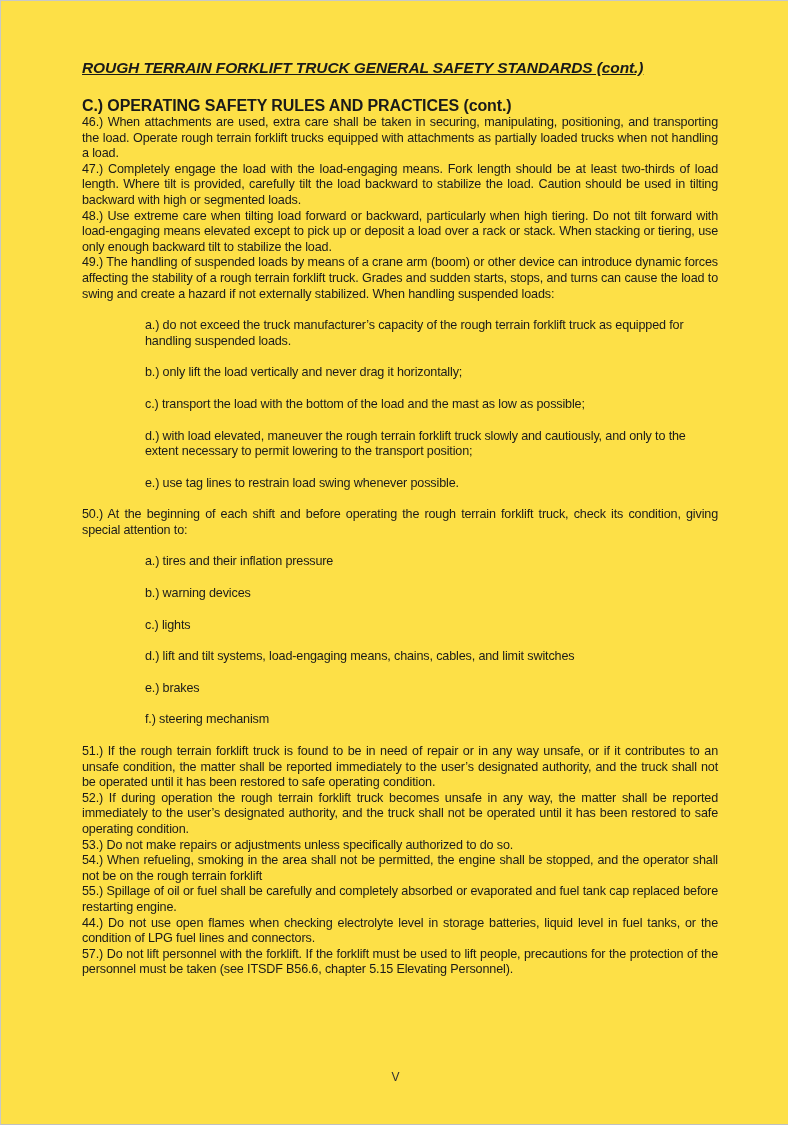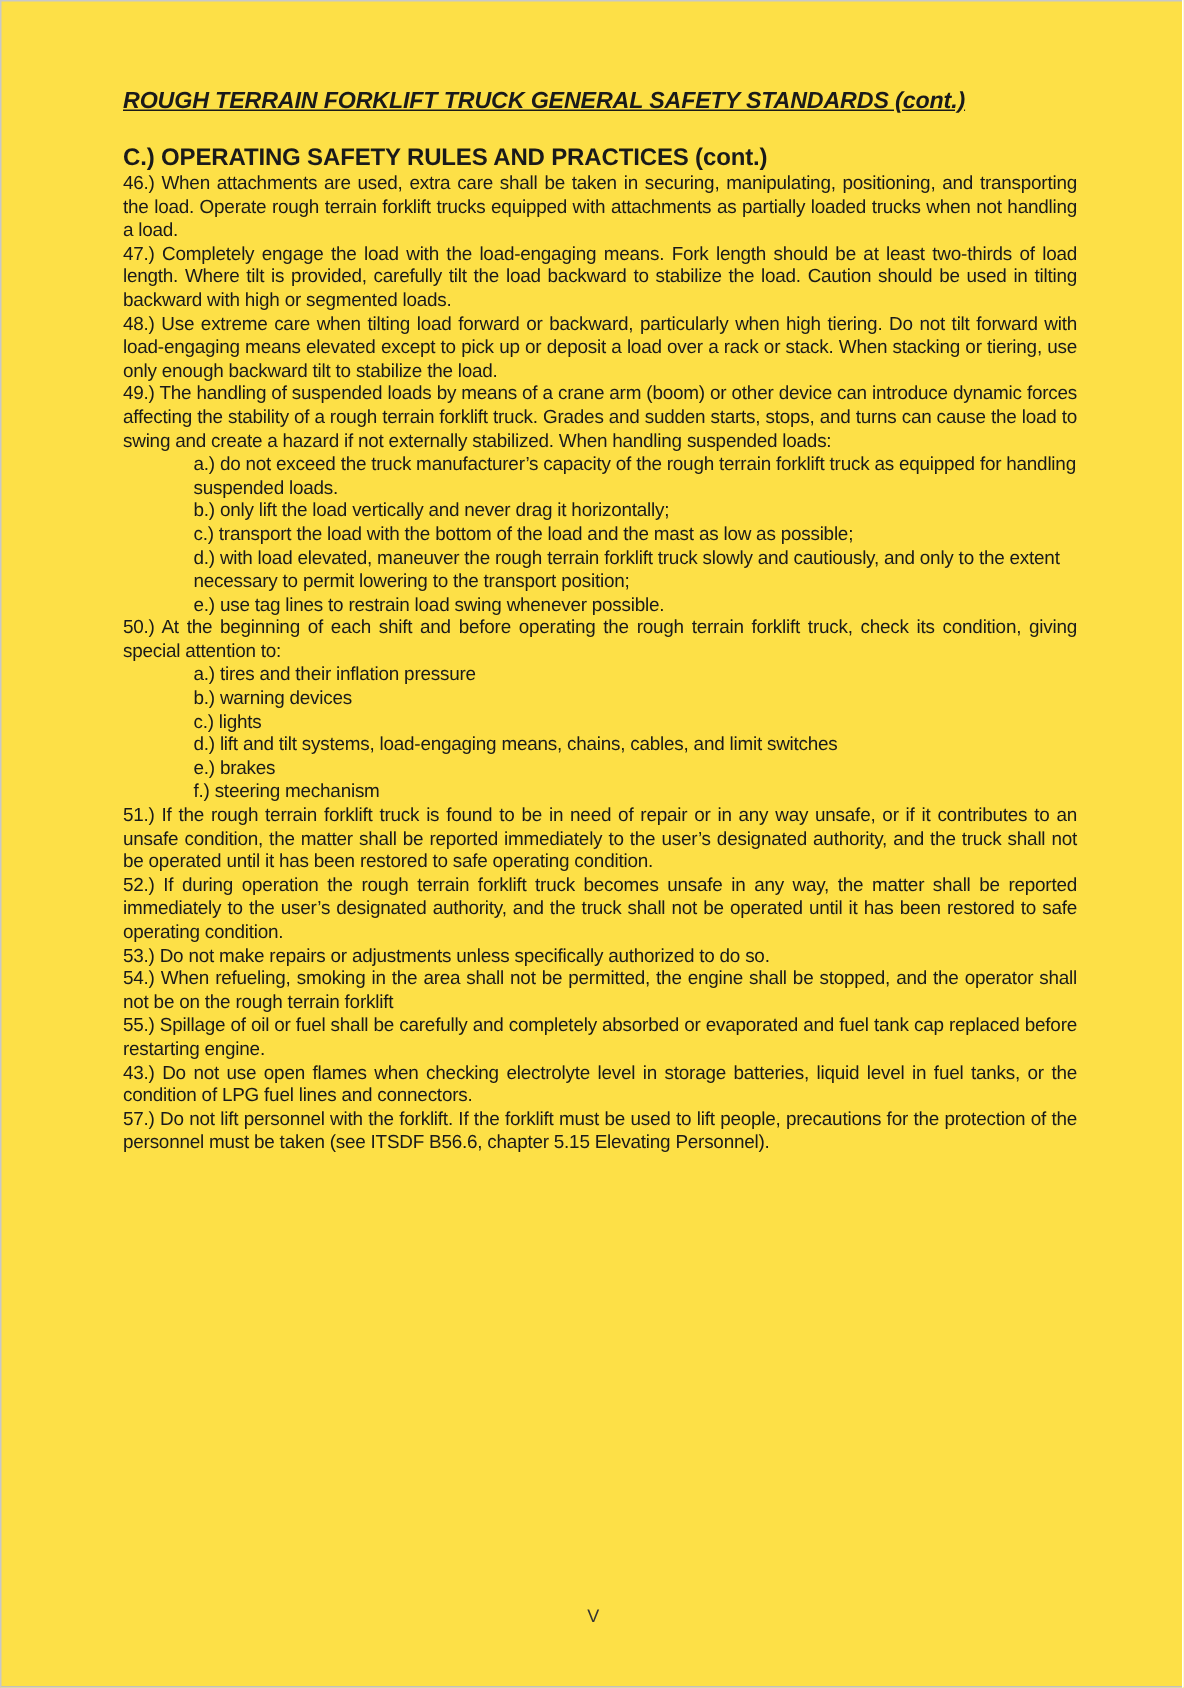--- a/index.html
+++ b/index.html
@@ -16,21 +16,21 @@
   }
   .doc-title {
     font-style: italic; font-weight: bold; text-decoration: underline;
     font-size: 15.5px; line-height: 20px; margin: 0 0 19px 0; letter-spacing: -0.1px;
   }
   .section-title {
     font-weight: bold; font-size: 16px; line-height: 18px; margin: 0; letter-spacing: -0.1px;
   }
   .para { margin: 0; text-align: justify; text-align-last: left; letter-spacing: -0.15px; }
   .sublist { margin: 0; padding-left: 47px; list-style: none; }
-  .sublist li { margin: 0; letter-spacing: -0.15px; }
+  .sublist li { margin: 16px; letter-spacing: -0.15px; }
   .page-number {
     position: absolute; left: 0; width: 789px; top: 1069px; text-align: center;
     font-family: "Liberation Sans", sans-serif; font-size: 12px; color: #333;
   }
 </style>
 </head>
 <body>
 
 <div class="page">
   <div class="content">
@@ -55,17 +55,17 @@
       <li>c.) lights</li>
       <li>d.) lift and tilt systems, load-engaging means, chains, cables, and limit switches</li>
       <li>e.) brakes</li>
       <li>f.) steering mechanism</li>
     </ul>
     <p class="para">51.) If the rough terrain forklift truck is found to be in need of repair or in any way unsafe, or if it contributes to an unsafe condition, the matter shall be reported immediately to the user’s designated authority, and the truck shall not be operated until it has been restored to safe operating condition.</p>
     <p class="para">52.) If during operation the rough terrain forklift truck becomes unsafe in any way, the matter shall be reported immediately to the user’s designated authority, and the truck shall not be operated until it has been restored to safe operating condition.</p>
     <p class="para">53.) Do not make repairs or adjustments unless specifically authorized to do so.</p>
     <p class="para">54.) When refueling, smoking in the area shall not be permitted, the engine shall be stopped, and the operator shall not be on the rough terrain forklift</p>
     <p class="para">55.) Spillage of oil or fuel shall be carefully and completely absorbed or evaporated and fuel tank cap replaced before restarting engine.</p>
-    <p class="para">43.) Do not use open flames when checking electrolyte level in storage batteries, liquid level in fuel tanks, or the condition of LPG fuel lines and connectors.</p>
+    <p class="para">44.) Do not use open flames when checking electrolyte level in storage batteries, liquid level in fuel tanks, or the condition of LPG fuel lines and connectors.</p>
     <p class="para">57.) Do not lift personnel with the forklift.  If the forklift must be used to lift people, precautions for the protection of the personnel must be taken (see ITSDF B56.6, chapter 5.15 Elevating Personnel).</p>
   </div>
   <div class="page-number">V</div>
 </div>
 
 </body></html>

